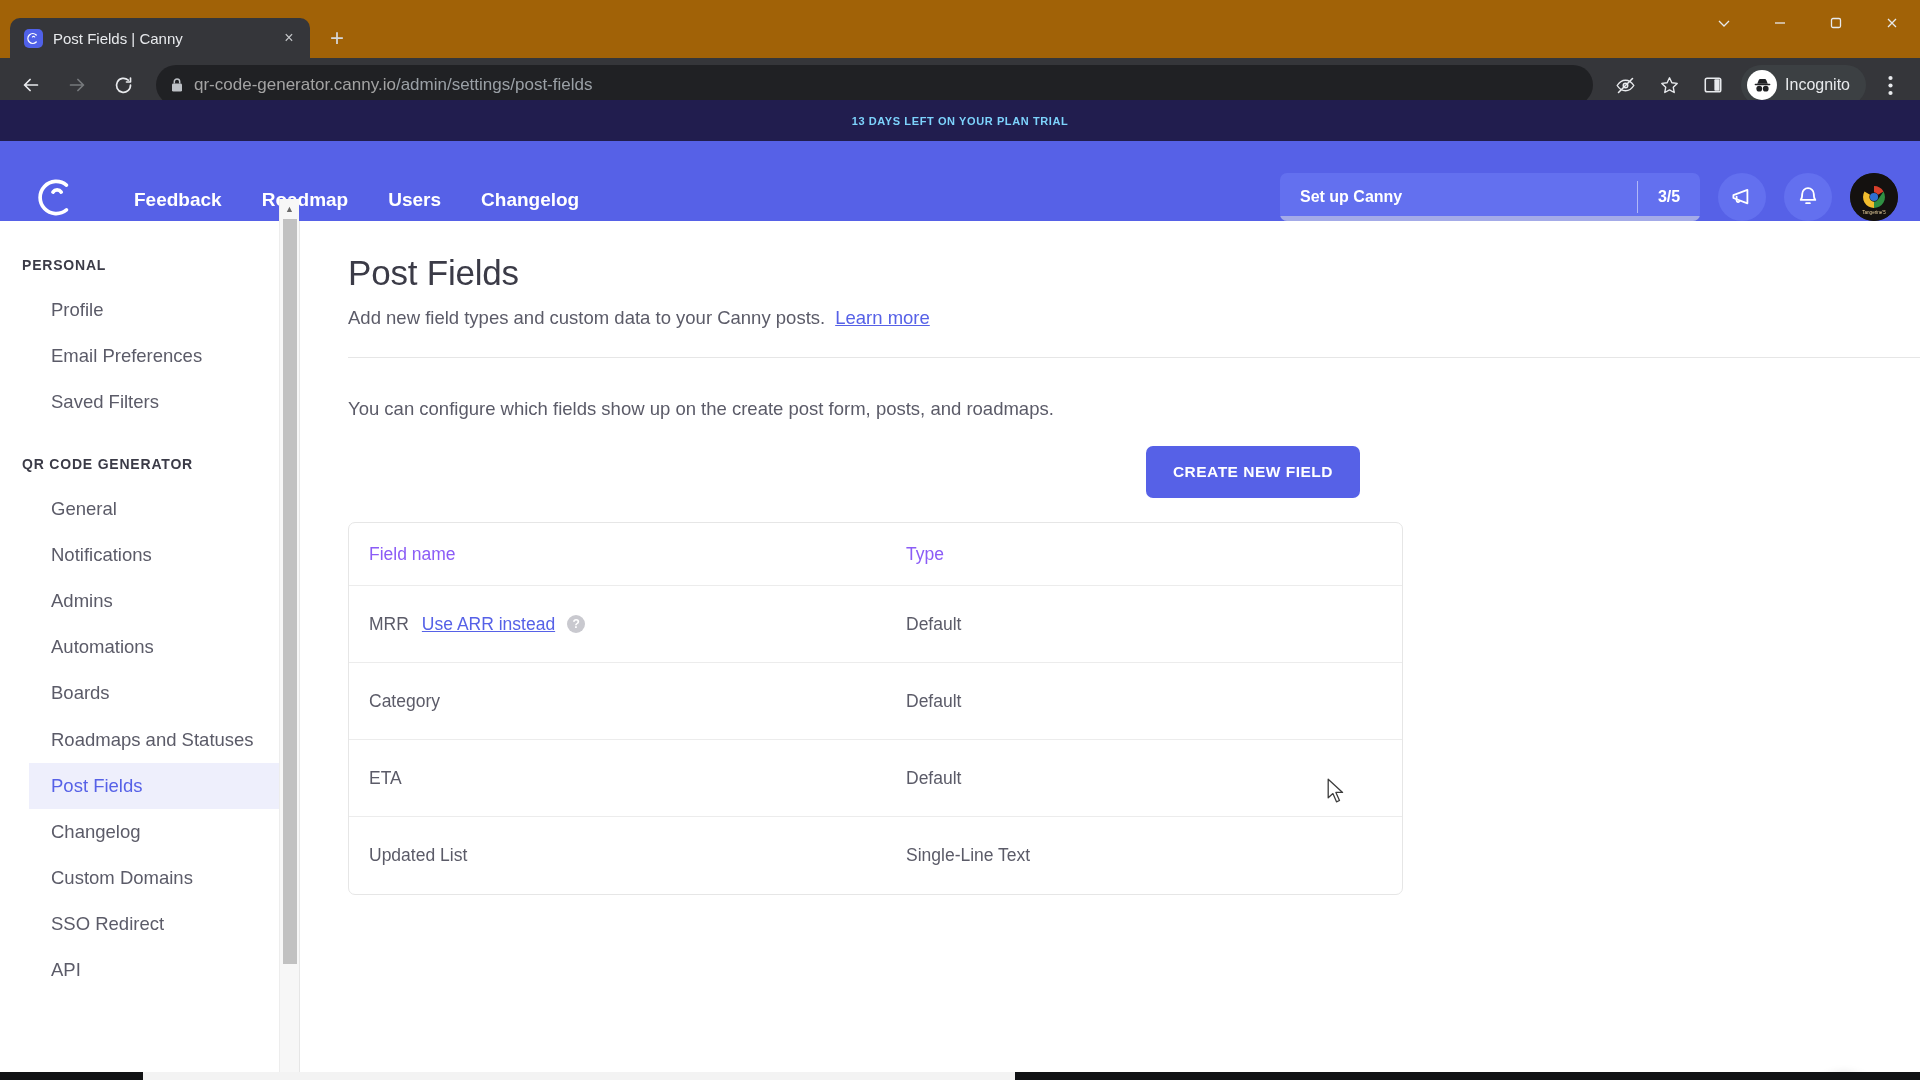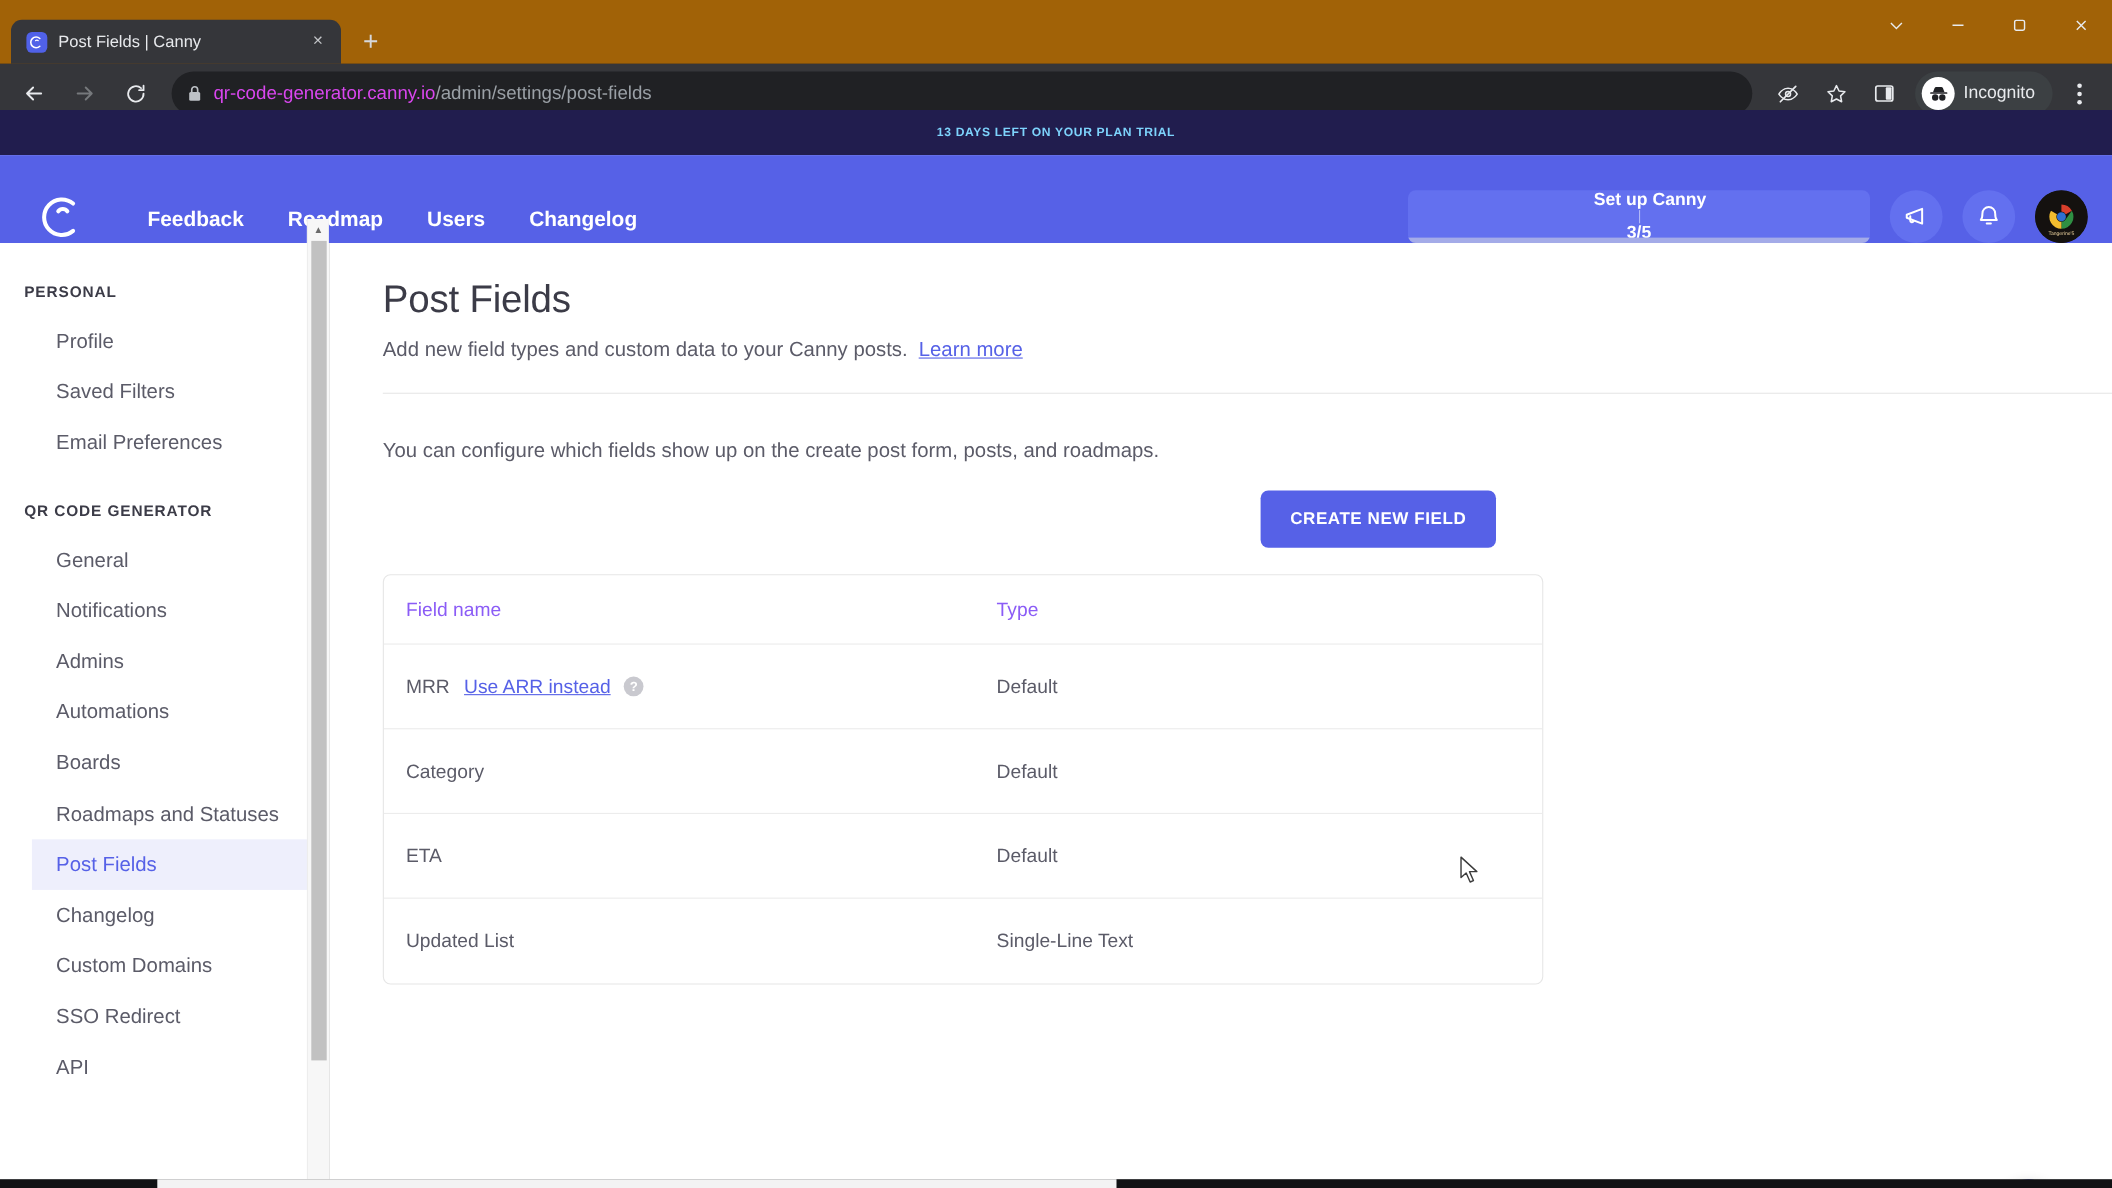--- a/index.html
+++ b/index.html
@@ -60,21 +60,21 @@
   .omnibox {
     flex:1 1 auto; height:40px; background:#202124; border-radius:20px;
     display:flex; align-items:center; padding:0 14px; margin:0 8px; gap:10px;
     min-width:0;
   }
   .lock-icon { flex:0 0 auto; display:flex; align-items:center; }
   .url-text {
     font-size:17px; color:#9aa0a6; white-space:nowrap; overflow:hidden;
     text-overflow:ellipsis;
   }
-  .url-text b { color:#d946ef; font-weight:400; }
+  .url-text b { color:#a3a3a3; font-weight:400; }
   .tb-icon {
     width:40px; height:40px; border-radius:50%; display:flex;
     align-items:center; justify-content:center; color:#e8eaed; flex:0 0 auto;
   }
   .incognito-chip {
     height:40px; border-radius:20px; background:#3c4043; display:flex;
     align-items:center; gap:8px; padding:0 16px 0 6px; margin-left:4px; flex:0 0 auto;
   }
   .incognito-avatar {
     width:30px; height:30px; border-radius:50%; background:#ffffff;
@@ -106,21 +106,21 @@
   .topnav-links { display:flex; align-items:center; gap:0; margin-left:28px; }
   .topnav-link {
     color:#ffffff; font-size:19px; font-weight:bold; padding:10px 20px;
     white-space:nowrap;
   }
   .topnav-right {
     margin-left:auto; display:flex; align-items:center; gap:18px;
   }
   .setup-widget {
     width:420px; height:48px; border-radius:7px; background:#6370ef;
-    display:flex; align-items:center; position:relative; overflow:hidden;flex-direction:column;
+    display:flex; align-items:center; position:relative; overflow:hidden;
   }
   .setup-label {
     color:#ffffff; font-size:16px; font-weight:bold; padding-left:20px; flex:1 1 auto;
   }
   .setup-divider { width:1px; height:32px; background:#ffffff; opacity:0.5; }
   .setup-count {
     color:#ffffff; font-size:16px; font-weight:bold; width:62px;
     text-align:center;
   }
   .setup-progress-track {
@@ -397,22 +397,22 @@
           </svg>
         </div>
       </div>
     </div>
 
     <div class="content-row">
 
       <div class="sidebar">
         <div class="sb-section">PERSONAL</div>
         <div class="sb-item">Profile</div>
+        <div class="sb-item">Email Preferences</div>
         <div class="sb-item">Saved Filters</div>
-        <div class="sb-item">Email Preferences</div>
 
         <div class="sb-section" style="padding-top:30px;">QR CODE GENERATOR</div>
         <div class="sb-item">General</div>
         <div class="sb-item">Notifications</div>
         <div class="sb-item">Admins</div>
         <div class="sb-item">Automations</div>
         <div class="sb-item">Boards</div>
         <div class="sb-item">Roadmaps and Statuses</div>
         <div class="sb-item active">Post Fields</div>
         <div class="sb-item">Changelog</div>

